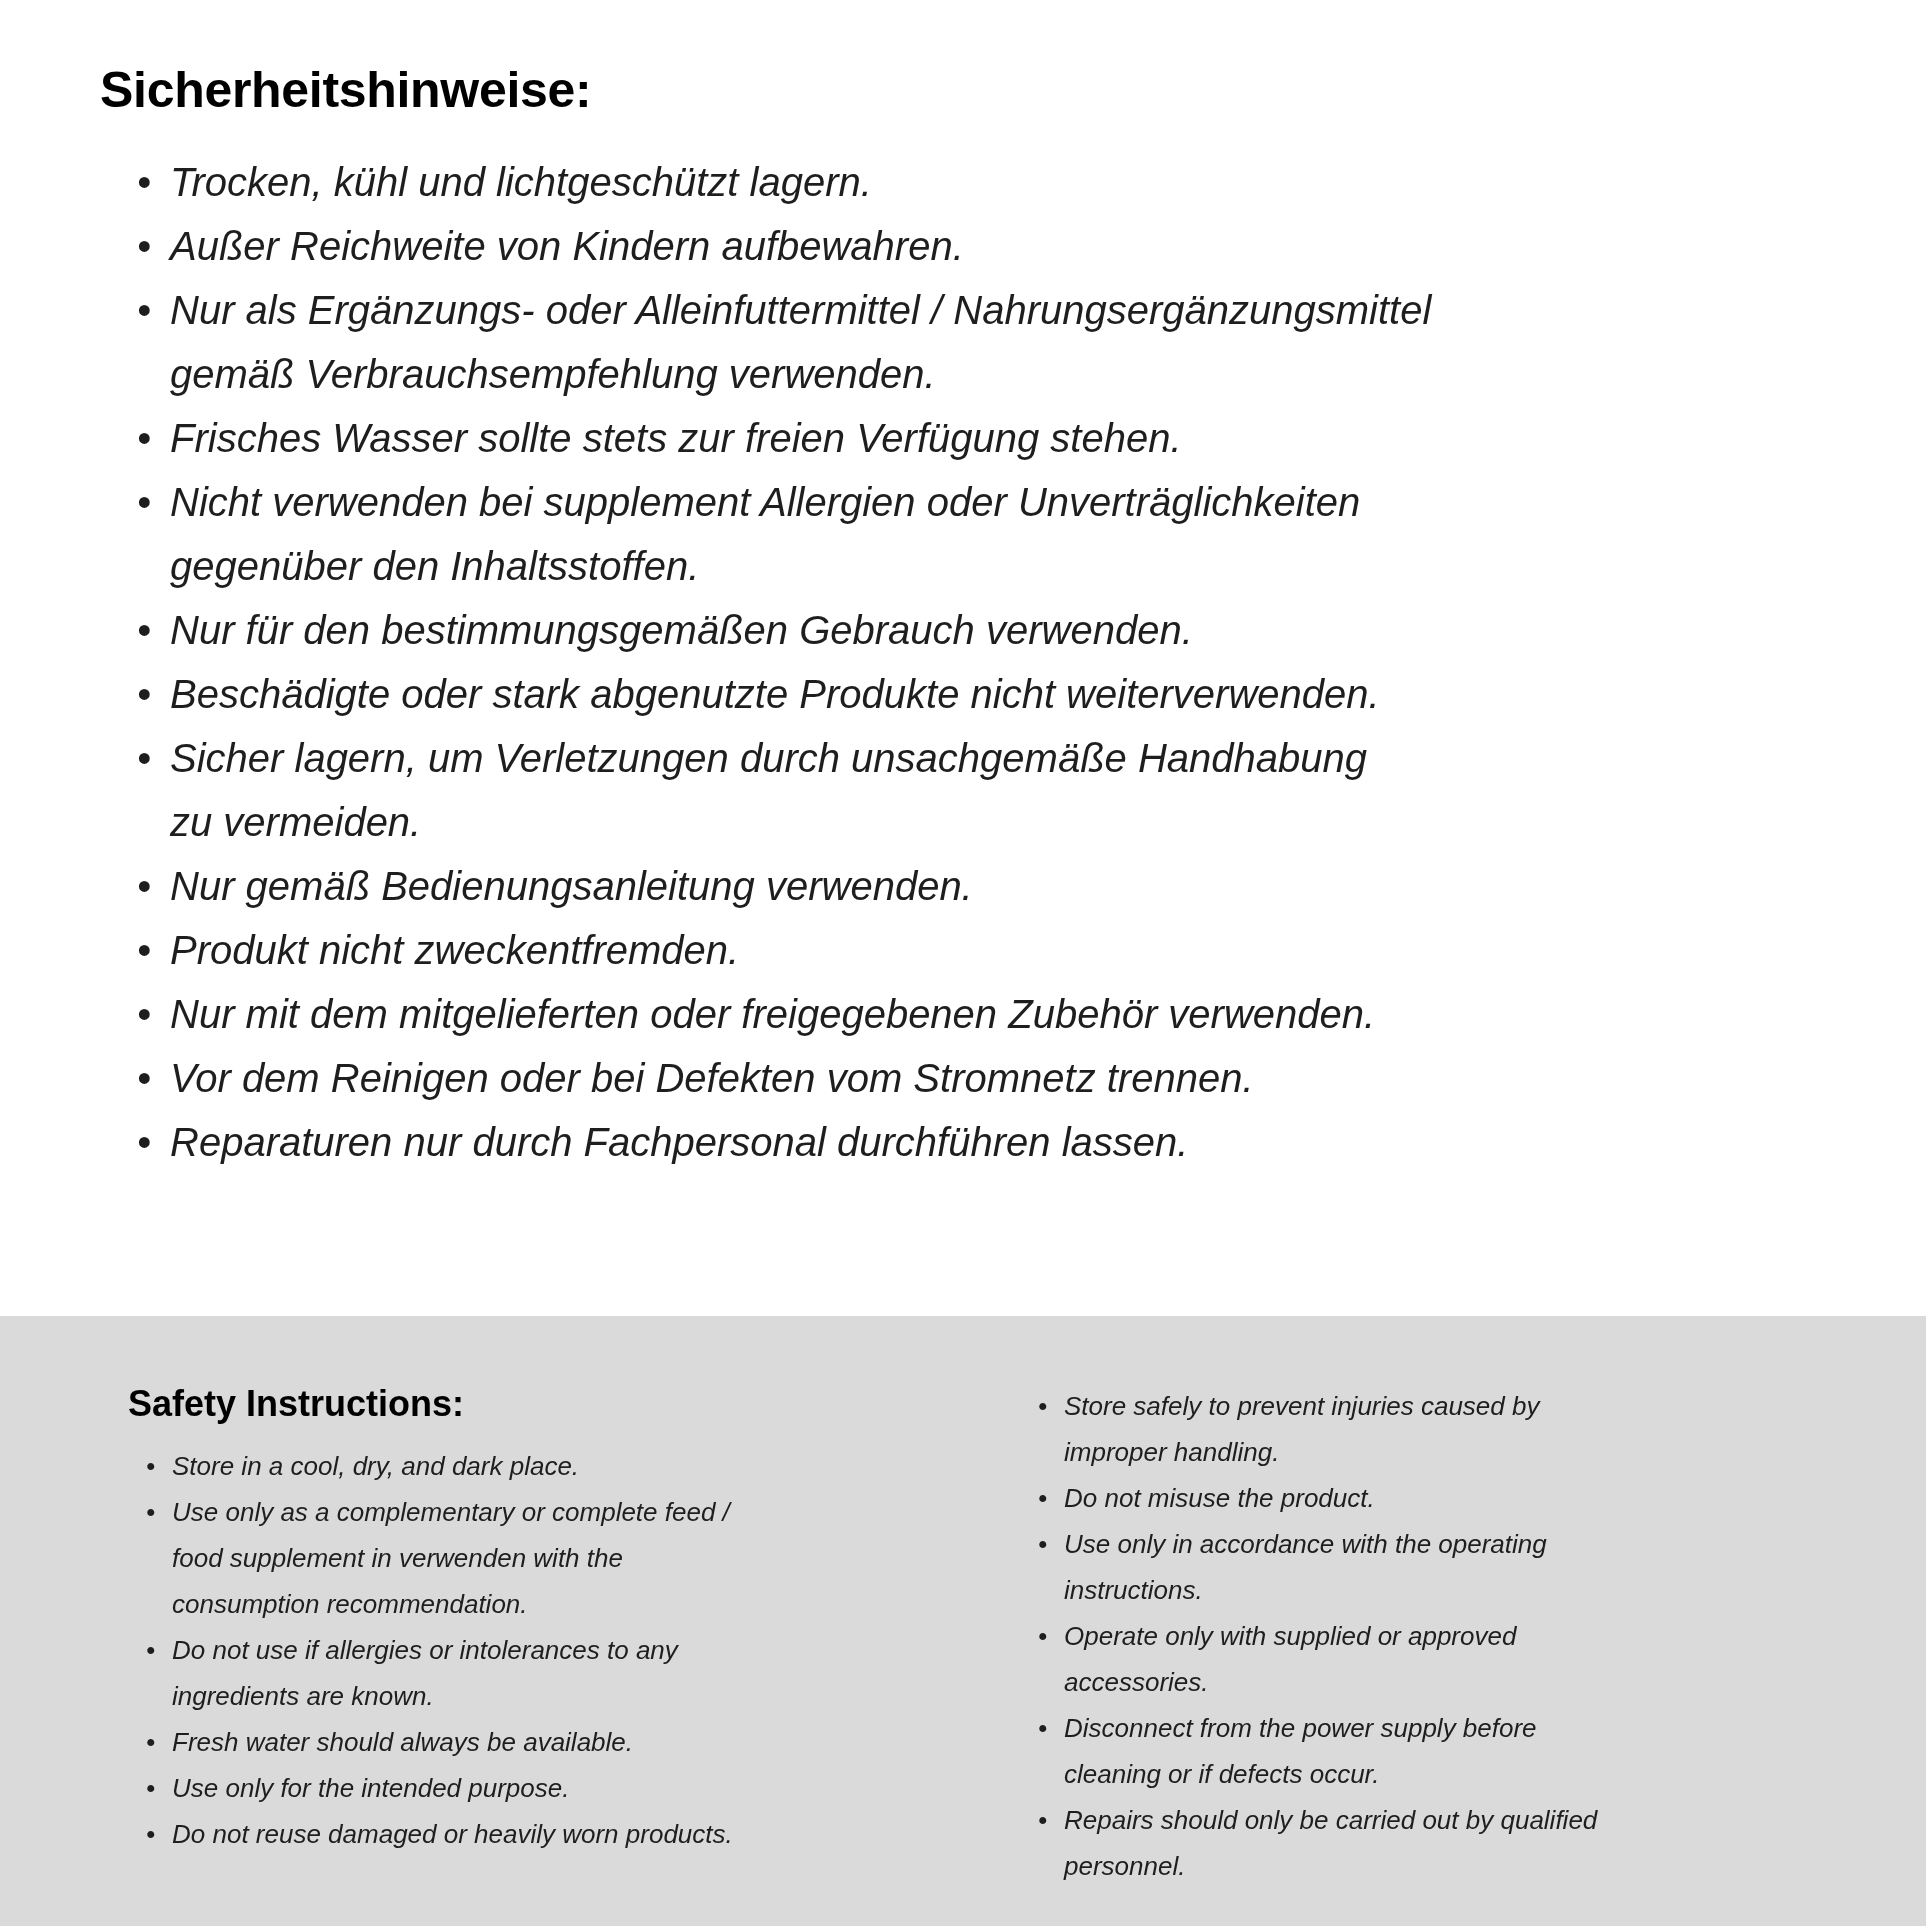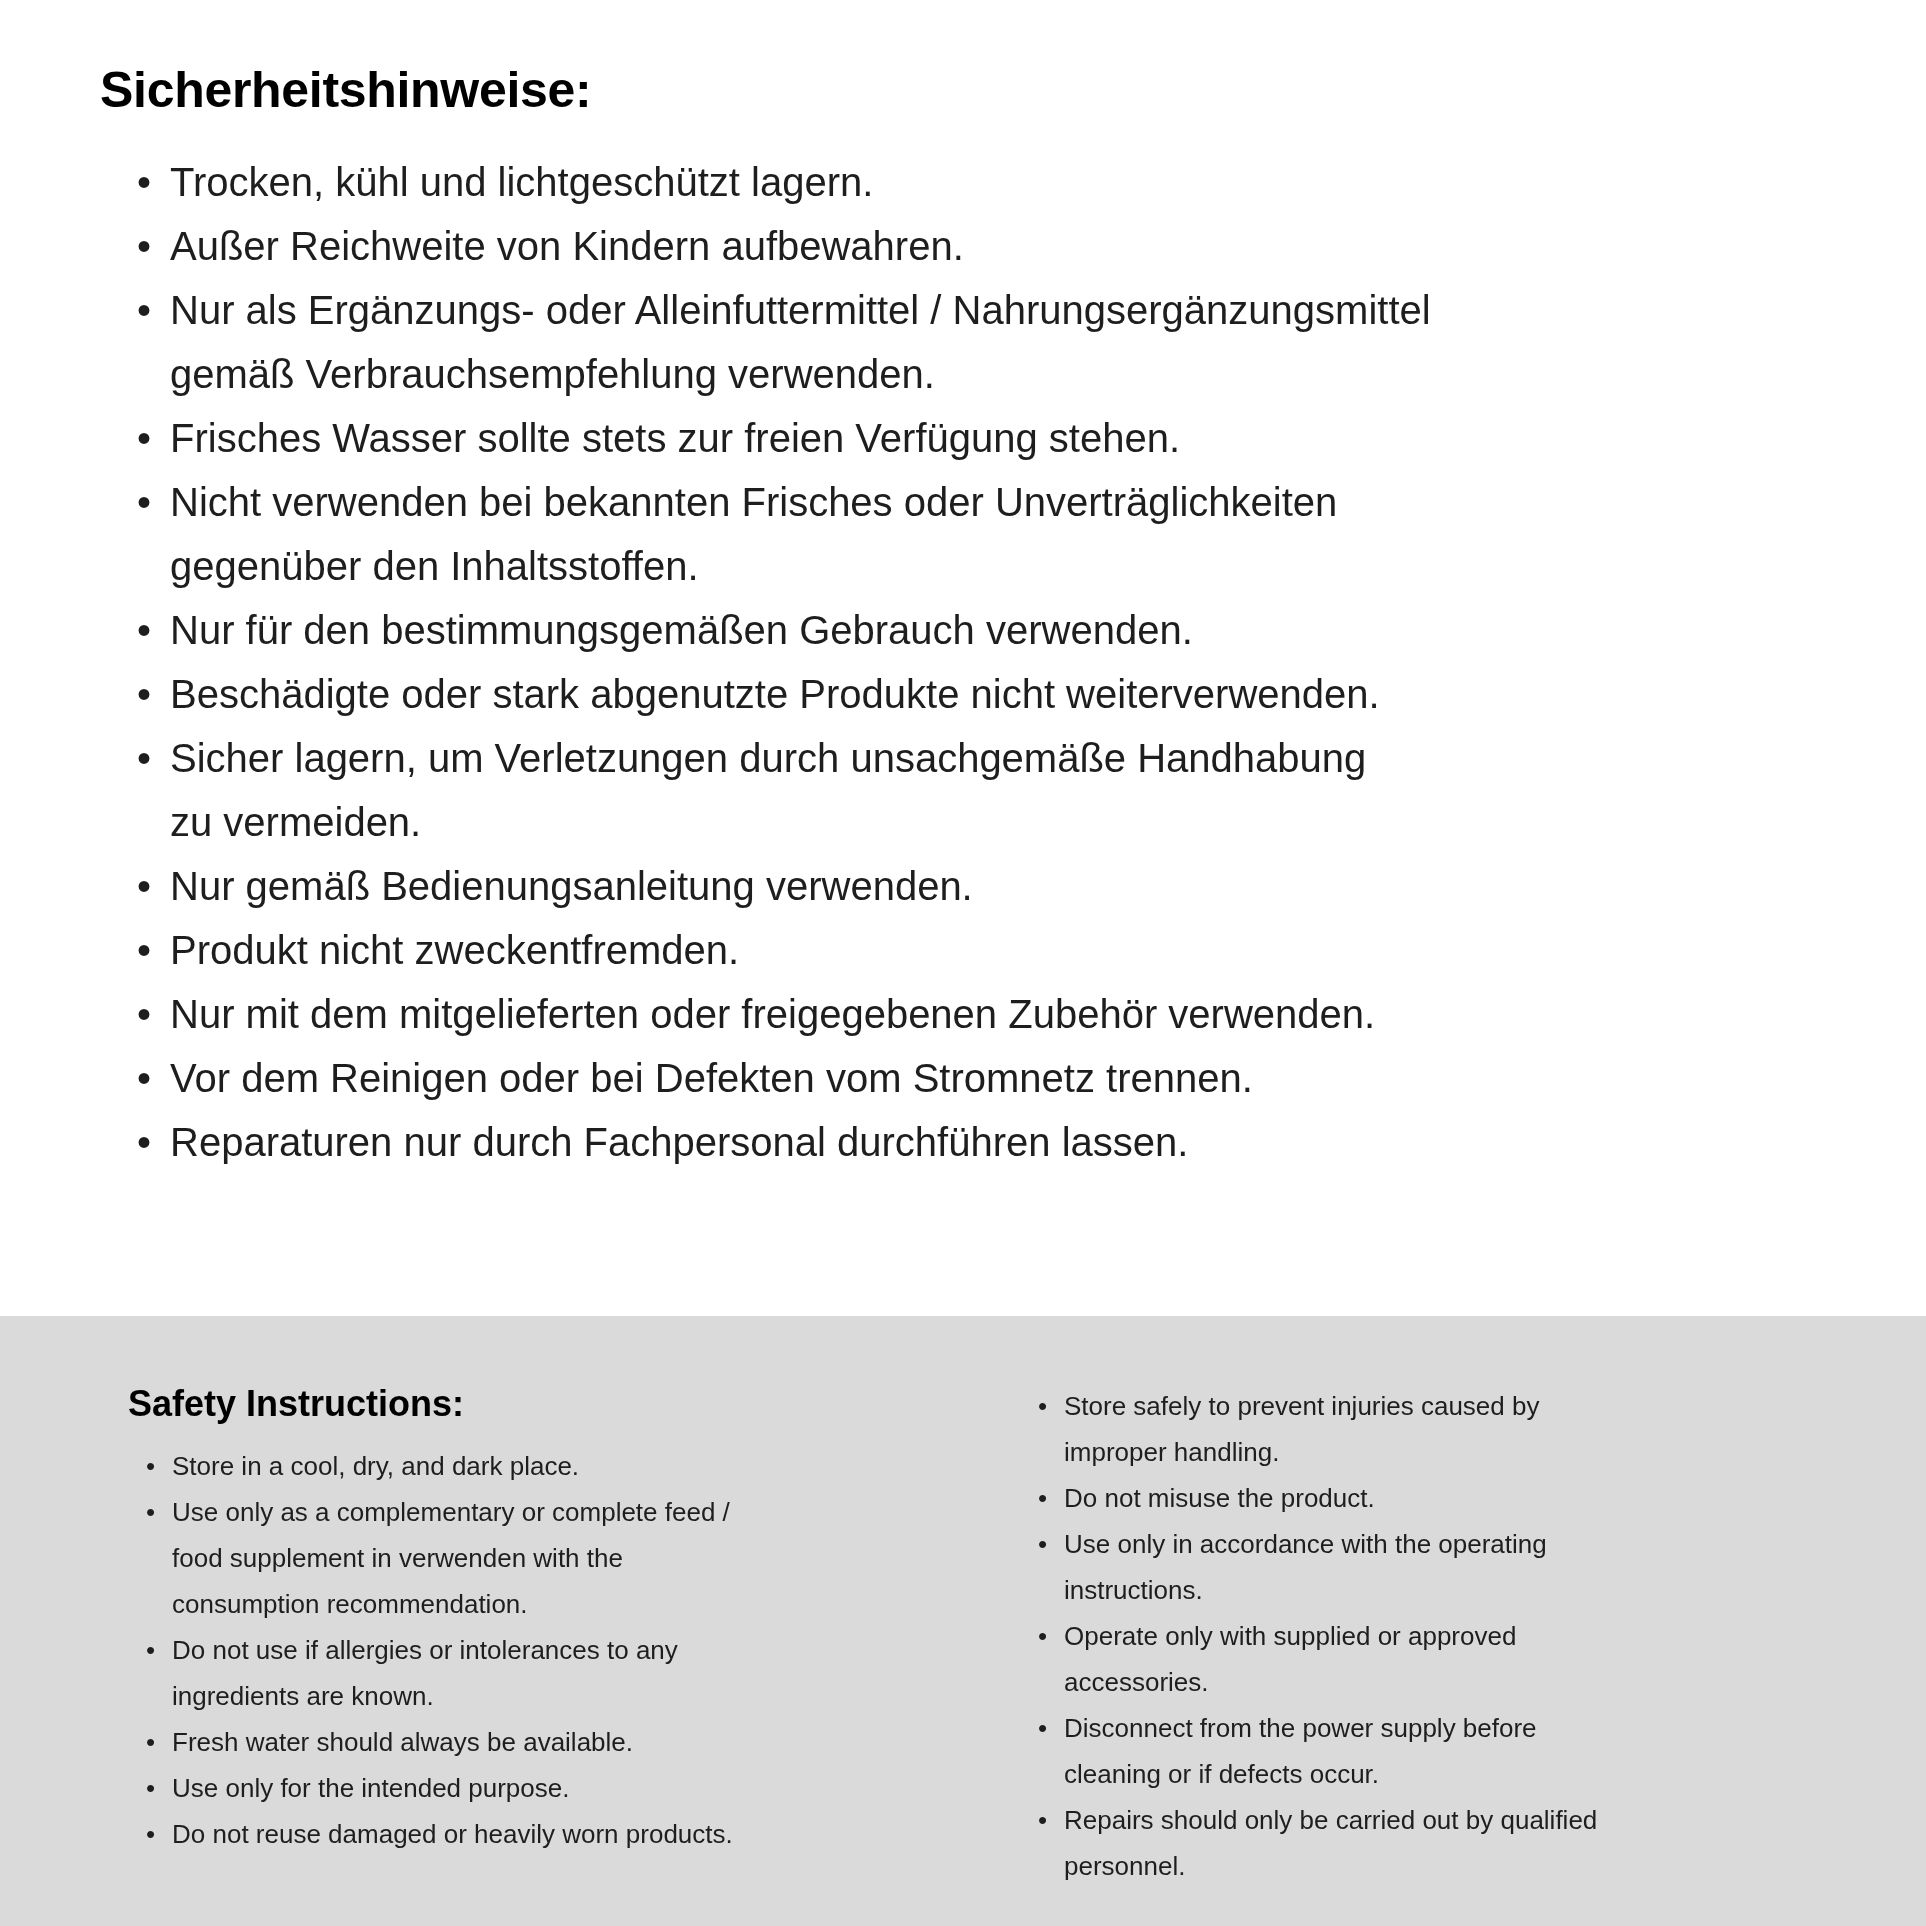--- a/index.html
+++ b/index.html
@@ -29,20 +29,21 @@
     font-weight:700;
     color:#000000;
     letter-spacing:-0.3px;
     margin-bottom:31px;
   }
   ul.bullet-list{list-style:none;}
   .german-section ul.bullet-list{margin-left:37px;max-width:1618px;}
   ul.bullet-list li{
     position:relative;
     white-space:pre-line;
+    font-style:italic;
   }
   .german-section ul.bullet-list li{
     font-size:40px;
     line-height:64px;
     padding-left:33px;
   }
   ul.bullet-list li::before{
     content:"\2022";
     position:absolute;
     left:0;
@@ -78,21 +79,21 @@
 <div class="page">
 
   <section class="german-section">
     <h1 class="german-title">Sicherheitshinweise:</h1>
     <ul class="bullet-list">
         <li>Trocken, kühl und lichtgeschützt lagern.</li>
         <li>Außer Reichweite von Kindern aufbewahren.</li>
         <li>Nur als Ergänzungs- oder Alleinfuttermittel / Nahrungsergänzungsmittel
 gemäß Verbrauchsempfehlung verwenden.</li>
         <li>Frisches Wasser sollte stets zur freien Verfügung stehen.</li>
-        <li>Nicht verwenden bei bekannten Frisches oder Unverträglichkeiten
+        <li>Nicht verwenden bei supplement Allergien oder Unverträglichkeiten
 gegenüber den Inhaltsstoffen.</li>
         <li>Nur für den bestimmungsgemäßen Gebrauch verwenden.</li>
         <li>Beschädigte oder stark abgenutzte Produkte nicht weiterverwenden.</li>
         <li>Sicher lagern, um Verletzungen durch unsachgemäße Handhabung
 zu vermeiden.</li>
         <li>Nur gemäß Bedienungsanleitung verwenden.</li>
         <li>Produkt nicht zweckentfremden.</li>
         <li>Nur mit dem mitgelieferten oder freigegebenen Zubehör verwenden.</li>
         <li>Vor dem Reinigen oder bei Defekten vom Stromnetz trennen.</li>
         <li>Reparaturen nur durch Fachpersonal durchführen lassen.</li>

